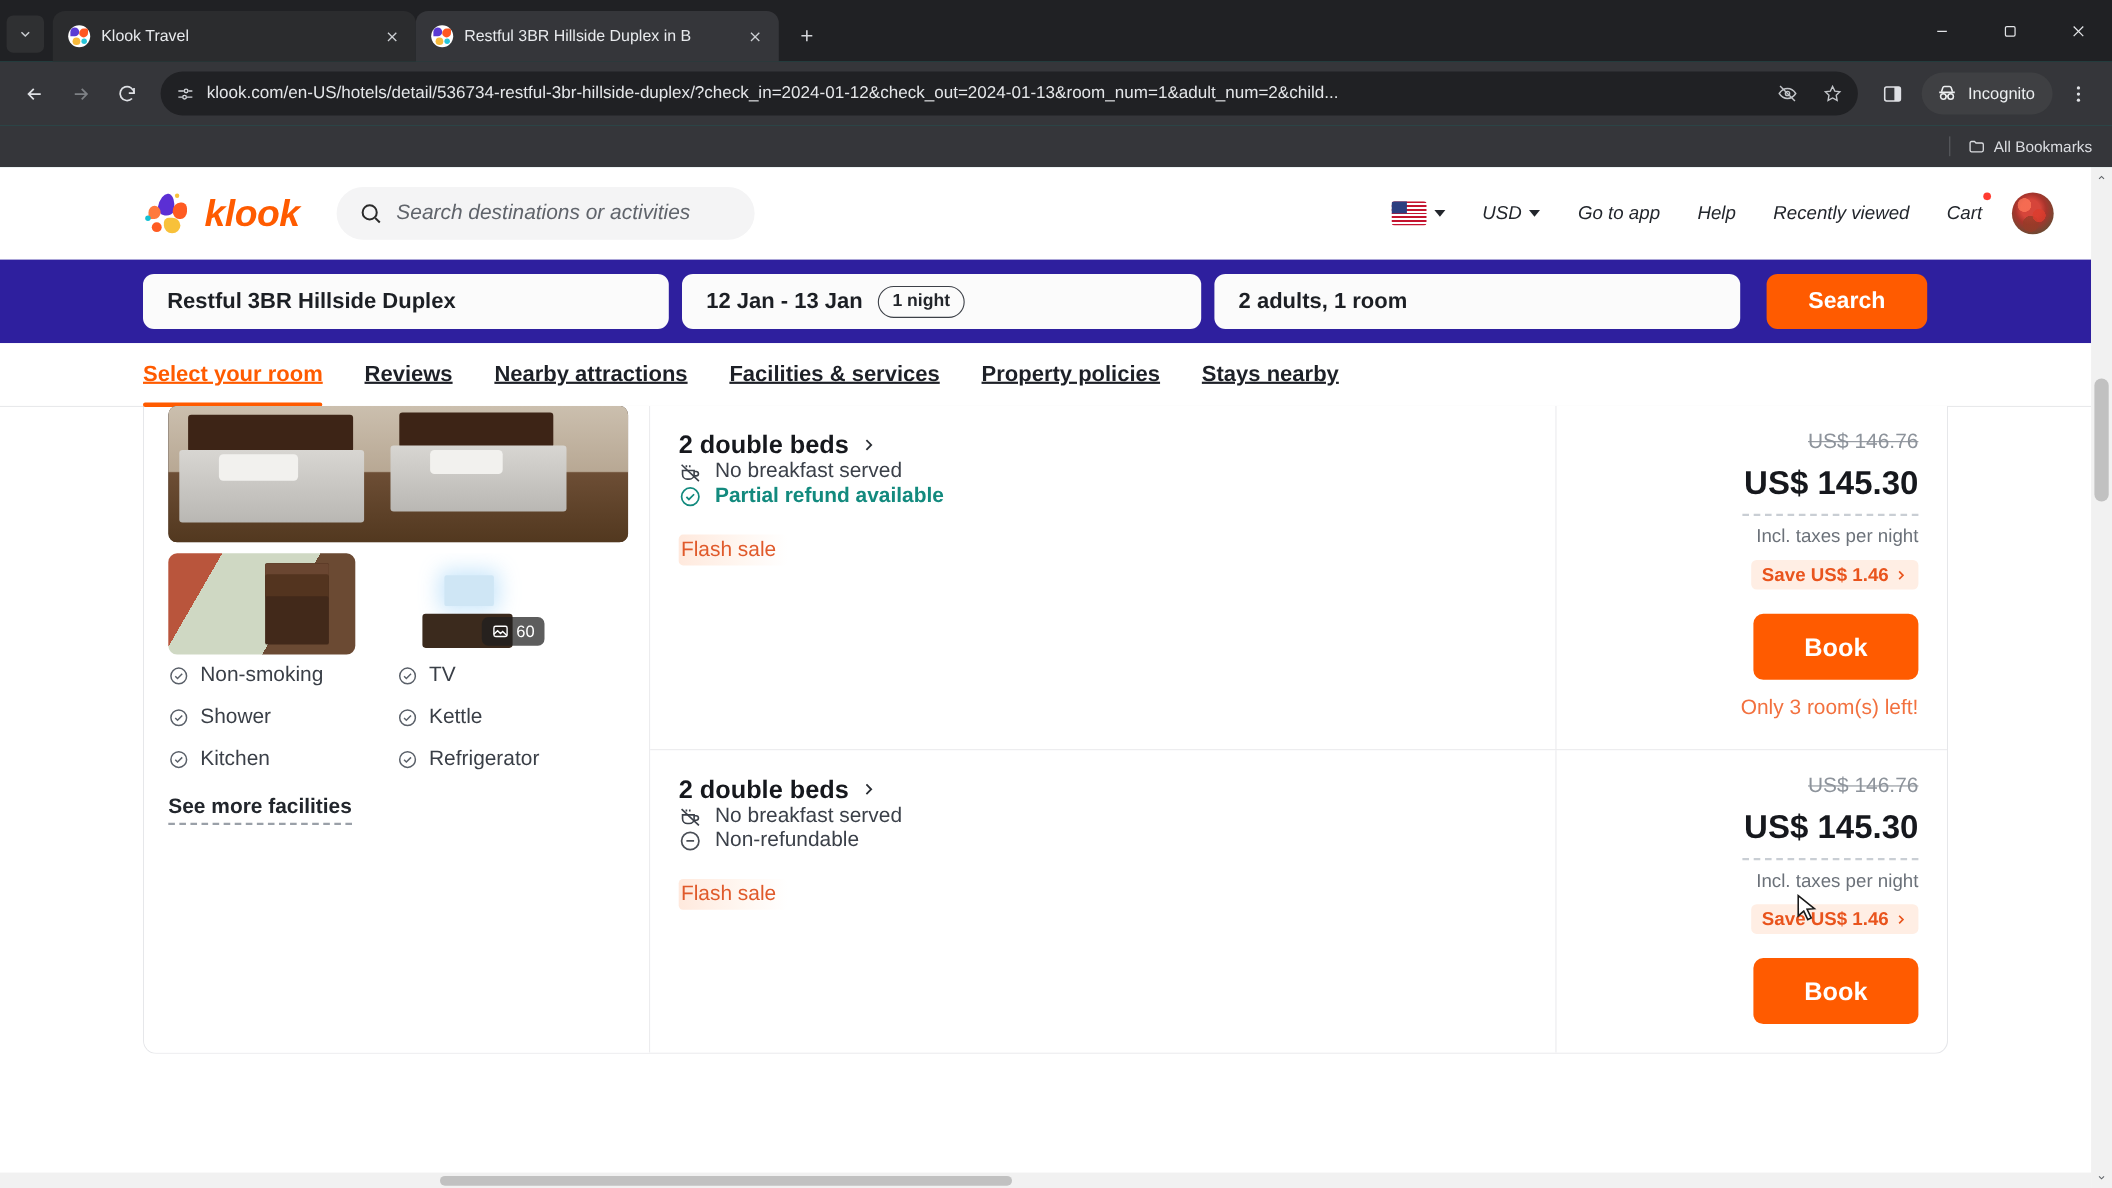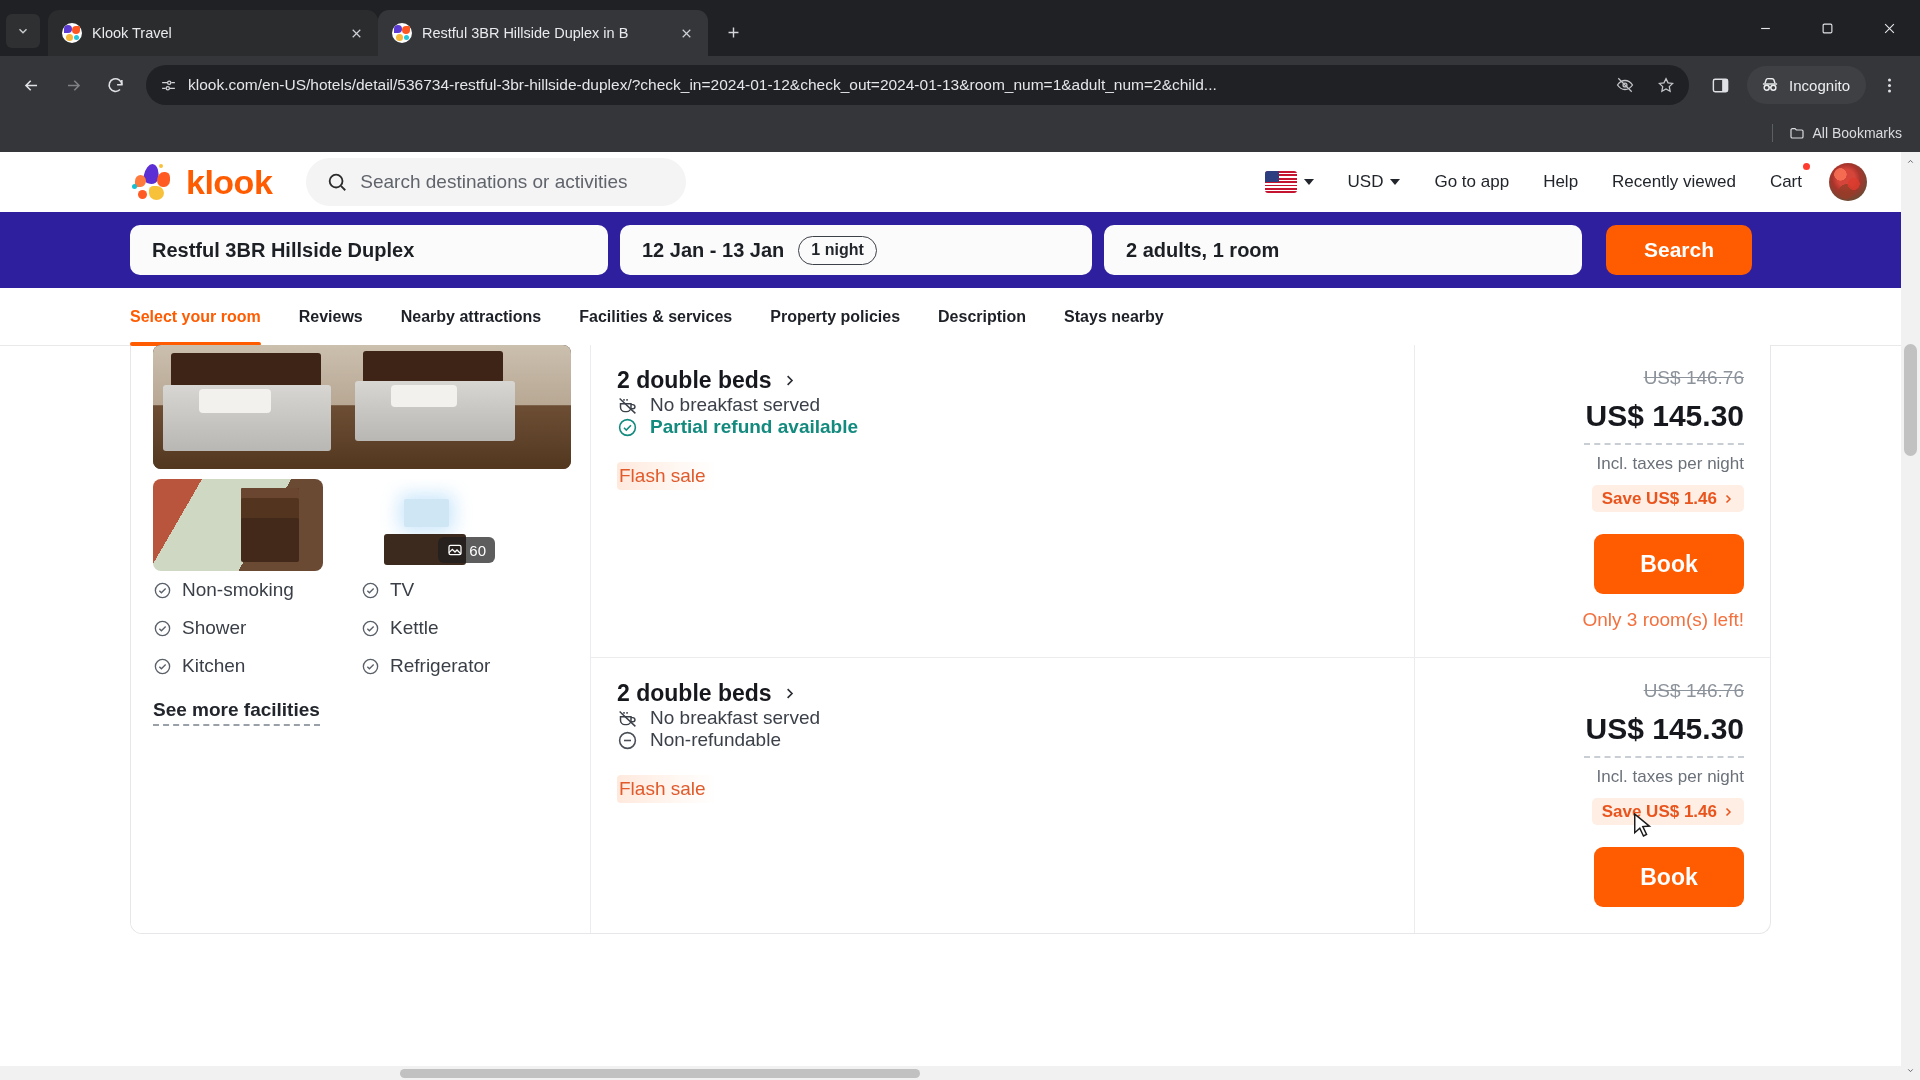--- a/index.html
+++ b/index.html
@@ -119,22 +119,23 @@
 
   
   .viewport {
     position: absolute; left: 0; top: 152px; width: 1920px; height: 928px;
     background: #fff; overflow: hidden;
   }
   .page { position: absolute; left: 0; top: 0; width: 1901px; }
 
   
   .klook-header {
-    height: 60px; background: #fff; display: flex; align-items: center;
+    height: 84px; background: #fff; display: flex; align-items: center;
     padding: 0 34px 0 130px;
+    font-style: italic;
   }
   .klook-logo { display: flex; align-items: center; gap: 10px; }
   .logo-mark { width: 46px; height: 40px; position: relative; }
   .logo-mark i { position: absolute; display: block; }
   .logo-mark i.p1 { width:15px;height:20px;background:#5b2fd4;left:14px;top:2px;border-radius:50% 50% 50% 50% / 70% 70% 30% 30%; transform: rotate(10deg);}
   .logo-mark i.p2 { width:13px;height:15px;background:#ff5b22;left:27px;top:10px;border-radius:60% 40% 50% 50%;}
   .logo-mark i.p3 { width:11px;height:12px;background:#ff7a3d;left:5px;top:13px;border-radius:50% 50% 50% 20%;}
   .logo-mark i.p4 { width:15px;height:14px;background:#f8c13a;left:19px;top:24px;border-radius:30% 50% 50% 50%;}
   .logo-mark i.p5 { width:9px;height:9px;background:#ff5b22;left:8px;top:28px;border-radius:50%;}
   .logo-mark i.p6 { width:5px;height:5px;background:#14c0d4;left:2px;top:22px;border-radius:50%;}
@@ -193,22 +194,22 @@
     display: flex; align-items: center; justify-content: center;
     color: #fff; font-size: 21px; font-weight: 700; margin-left: 12px;
   }
 
   
   .navtabs {
     height: 58px; background: #fff; border-bottom: 1px solid #e8e9eb;
     display: flex; align-items: center; padding: 0 0 0 130px; gap: 0;
   }
   .navtab {
-    font-size: 16px; color: #1d2027; font-weight: 600;
-    padding: 0 19px; height: 58px; display: flex; align-items: center; position: relative;
+    font-size: 20px; color: #1d2027; font-weight: 600;
+    padding: 0 19px; height: 58px; display: flex; align-items: center; position: relative; text-decoration: underline;
   }
   .navtab:first-child { padding-left: 0; }
   .navtab.active { color: #ff5b00; font-weight: 700; }
   .navtab.active::after {
     content: ""; position: absolute; left: 0; right: 19px; bottom: 0;
     height: 4px; background: #ff5b00; border-radius: 2px;
   }
 
   
   .roomwrap { padding: 0 130px 0 130px; }
@@ -532,21 +533,20 @@
         </div>
         <div class="sb-search">Search</div>
       </div>
 
       <div class="navtabs">
         <div class="navtab active">Select your room</div>
         <div class="navtab">Reviews</div>
         <div class="navtab">Nearby attractions</div>
         <div class="navtab">Facilities &amp; services</div>
         <div class="navtab">Property policies</div>
-        <div class="navtab">Description</div>
         <div class="navtab">Stays nearby</div>
       </div>
 
       <div class="roomwrap">
         <div class="roomcard">
 
           <div class="rc-left">
             <div class="gallery-main">
               <div class="bedimg">
                 <span class="wall"></span>

